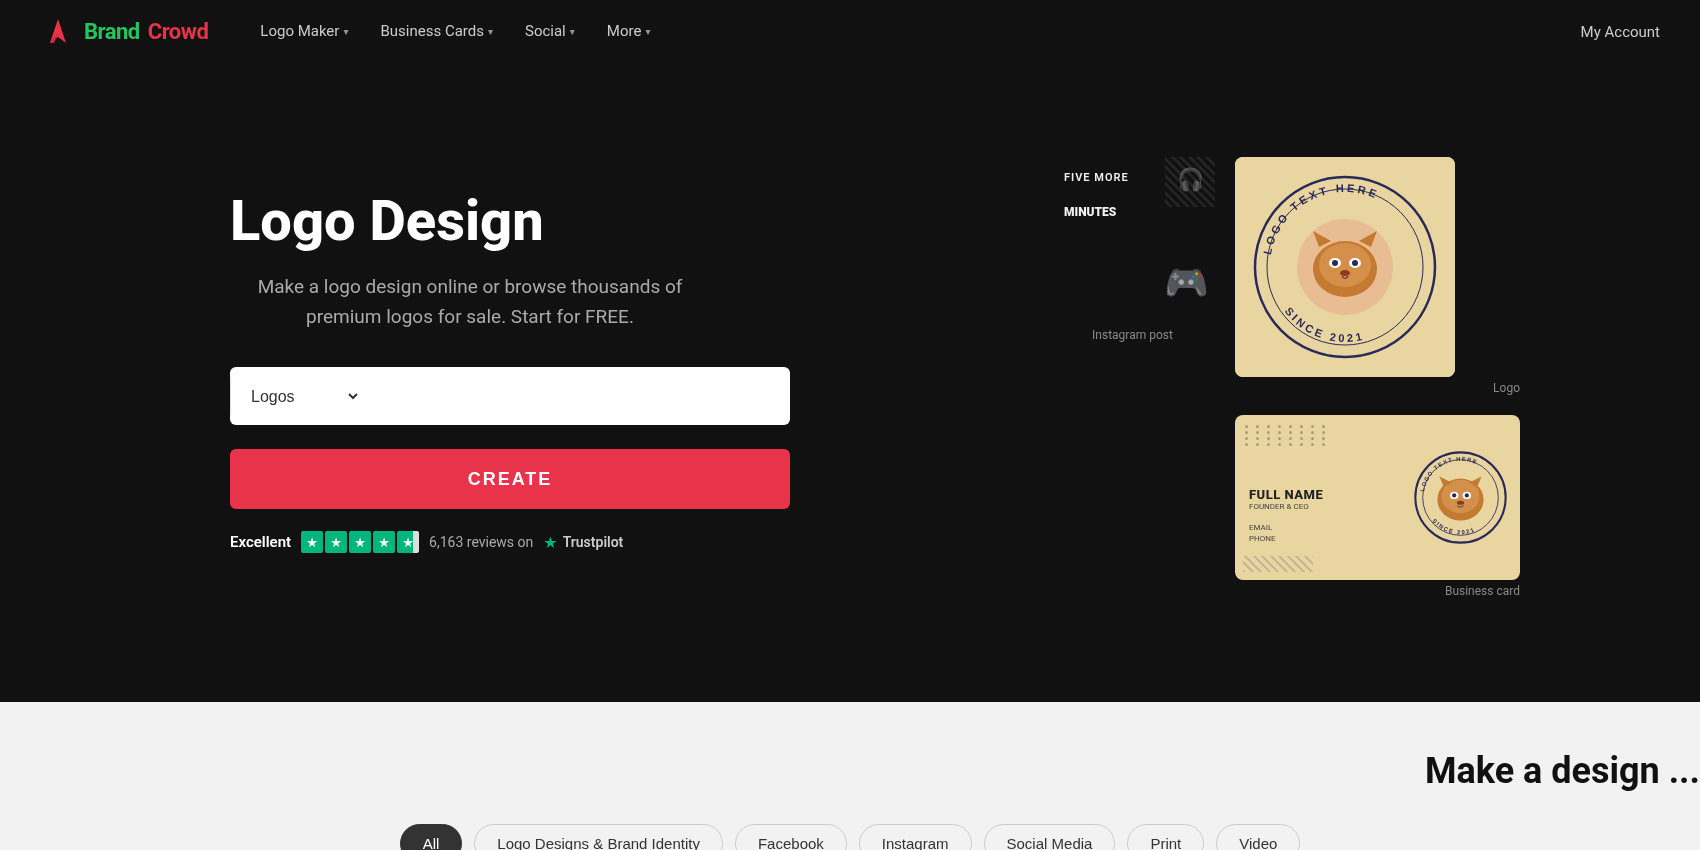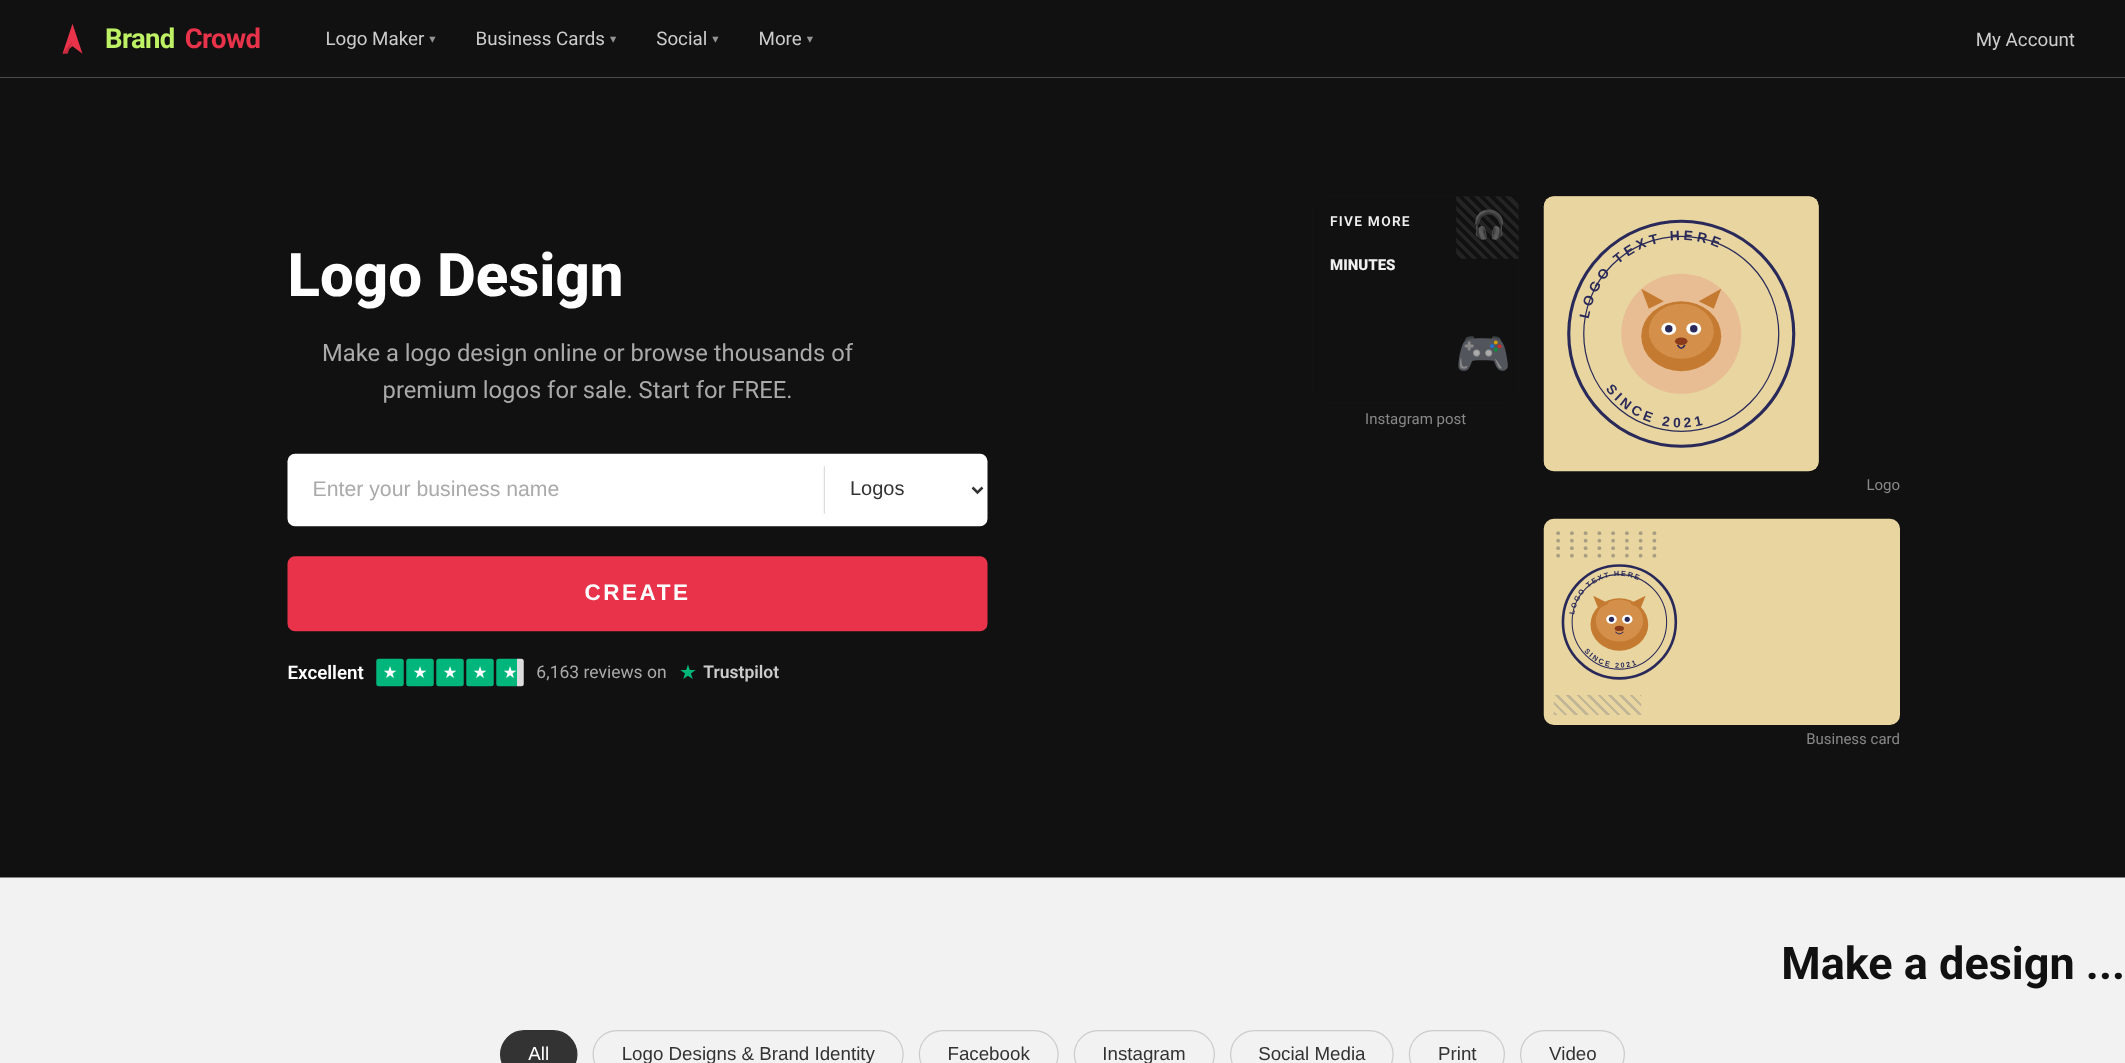--- a/index.html
+++ b/index.html
@@ -22,21 +22,21 @@
       text-decoration: none;
       margin-right: 40px;
     }
     .brand-icon {
       width: 36px;
       height: 36px;
     }
     .brand-name-brand {
       font-size: 22px;
       font-weight: 700;
-      color: #bef264;
+      color: #22c55e;
       letter-spacing: -0.5px;
     }
     .brand-name-crowd {
       font-size: 22px;
       font-weight: 700;
       color: #e8334a;
       letter-spacing: -0.5px;
     }
     .nav-links {
       display: flex;
@@ -77,21 +77,21 @@
       align-items: center;
       padding: 60px 180px 80px 230px;
       min-height: 640px;
       position: relative;
     }
     .hero-left {
       flex: 1;
       max-width: 560px;
     }
     .hero-title {
-      font-size: 48px;
+      font-size: 56px;
       font-weight: 800;
       color: #fff;
       line-height: 1.1;
       margin-bottom: 20px;
     }
     .hero-subtitle {
       font-size: 19px;
       color: #aaa;
       line-height: 1.55;
       margin-bottom: 36px;
@@ -446,21 +446,20 @@
     <span class="my-account">My Account</span>
   </div>
 </nav>
 
 <section class="hero">
   <div class="hero-left">
     <h1 class="hero-title">Logo Design</h1>
     <p class="hero-subtitle">Make a logo design online or browse thousands of premium logos for sale. Start for FREE.</p>
 
     <div class="search-row">
-      <input class="search-input" type="text" placeholder="Enter your business name" style="">
       <div class="search-divider"></div>
       <select class="search-select">
         <option>Logos</option>
       </select>
     </div>
 
     <button class="create-btn">CREATE</button>
 
     <div class="trustpilot-row">
       <span class="trust-excellent">Excellent</span>
@@ -569,20 +568,28 @@
               <div class="dot"></div>
               <div class="dot"></div>
             <div class="dot"></div>
               <div class="dot"></div>
               <div class="dot"></div>
               <div class="dot"></div>
               <div class="dot"></div>
               <div class="dot"></div>
               <div class="dot"></div>
               <div class="dot"></div>
+          </div>
+          <div class="biz-left">
+            <div style="margin-top:36px;">
+              <div class="biz-name">FULL NAME</div>
+              <div class="biz-title">FOUNDER &amp; CEO</div>
+              <div class="biz-email">EMAIL</div>
+              <div class="biz-phone">PHONE</div>
+            </div>
           </div>
           <div class="biz-stripes"></div>
           <div class="biz-right">
 
             <svg viewBox="0 0 100 100" width="105" height="105">
               <rect width="100" height="100" fill="#e8d5a0"></rect>
               <defs>
                 <path id="top-arc2" d="M 50,50 m -35,0 a 35,35 0 1,1 70,0"></path>
                 <path id="bot-arc2" d="M 50,50 m -35,0 a 35,35 0 0,0 70,0"></path>
               </defs>

